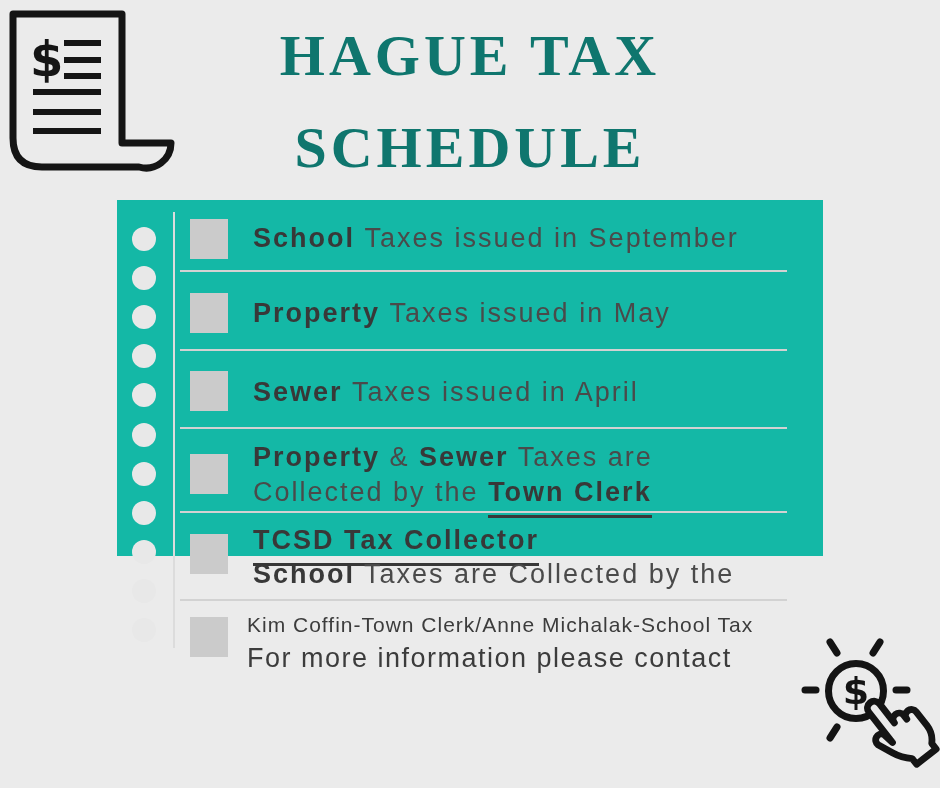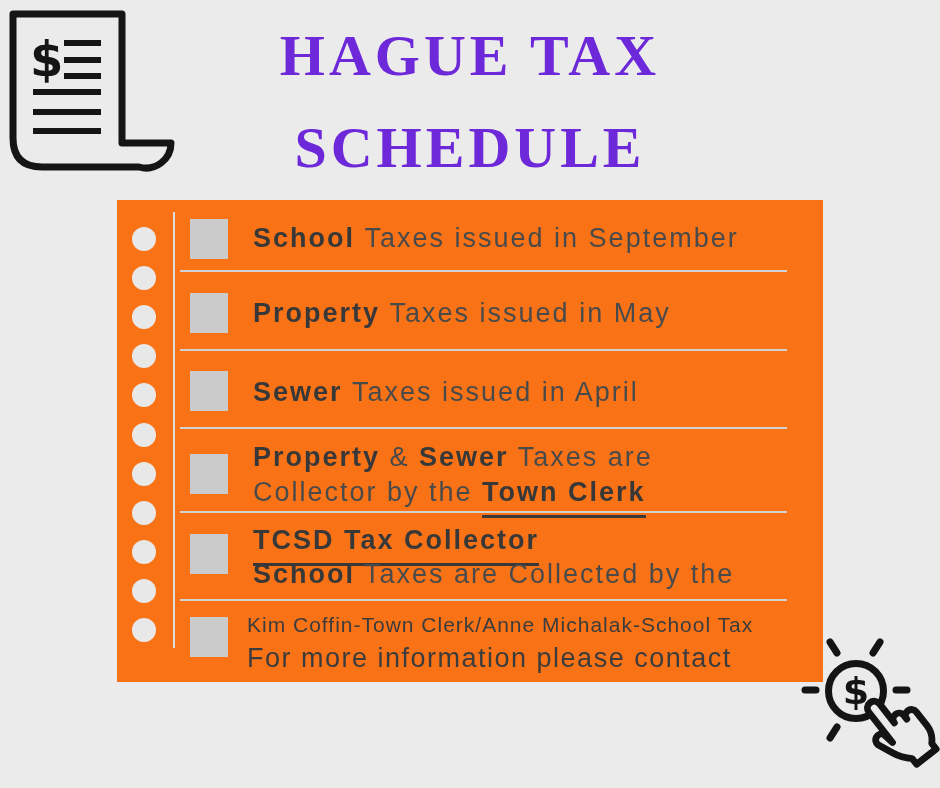--- a/index.html
+++ b/index.html
@@ -9,28 +9,28 @@
     font-family:"Liberation Sans", sans-serif;
   }
   .canvas{position:absolute;inset:0;}
 
   
   .receipt-svg{position:absolute;left:8px;top:8px;}
   .click-svg{position:absolute;left:792px;top:610px;}
   .title{
     position:absolute;top:10px;left:0;right:0;text-align:center;
     font-family:"Liberation Serif", serif;font-weight:700;
-    font-size:58px;letter-spacing:4px;color:#6d28d9;
+    font-size:58px;letter-spacing:4px;color:#0f766e;
   }
   .title .tl{line-height:92px;}
 
   
   .card{
-    position:absolute;left:117px;top:200px;width:706px;height:482px;
-    background:#f97316;
+    position:absolute;left:117px;top:200px;width:706px;height:356px;
+    background:#14b8a6;
   }
   .hole{
     position:absolute;left:15px;width:24px;height:24px;border-radius:50%;
     background:#e8e8e8;
   }
   .vline{
     position:absolute;left:56px;top:12px;width:2px;height:436px;
     background:#dcdcdc;
   }
   .sq{
@@ -101,21 +101,21 @@
       <div class="txt r2">
         <div class="line"><span class="b ">Property </span><span class="">Taxes issued in May</span></div>
       </div>
       <div class="sq r3"></div>
       <div class="txt r3">
         <div class="line"><span class="b ">Sewer </span><span class="">Taxes issued in April</span></div>
       </div>
       <div class="sq r4"></div>
       <div class="txt r4">
         <div class="line"><span class="b ">Property</span><span class=""> &amp; </span><span class="b ">Sewer</span><span class=""> Taxes are</span></div>
-        <div class="line"><span class="">Collector by the </span><span class="b u ">Town Clerk</span></div>
+        <div class="line"><span class="">Collected by the </span><span class="b u ">Town Clerk</span></div>
       </div>
       <div class="sq r5"></div>
       <div class="txt r5">
         <div class="line"><span class="b u ">TCSD Tax Collector</span></div>
         <div class="line"><span class="b ">School</span><span class=""> Taxes are Collected by the</span></div>
       </div>
       <div class="sq r6"></div>
       <div class="txt r6">
         <div class="line"><span class="fine">Kim Coffin-Town Clerk/Anne Michalak-School Tax</span></div>
         <div class="line"><span class="contact">For more information please contact</span></div>

